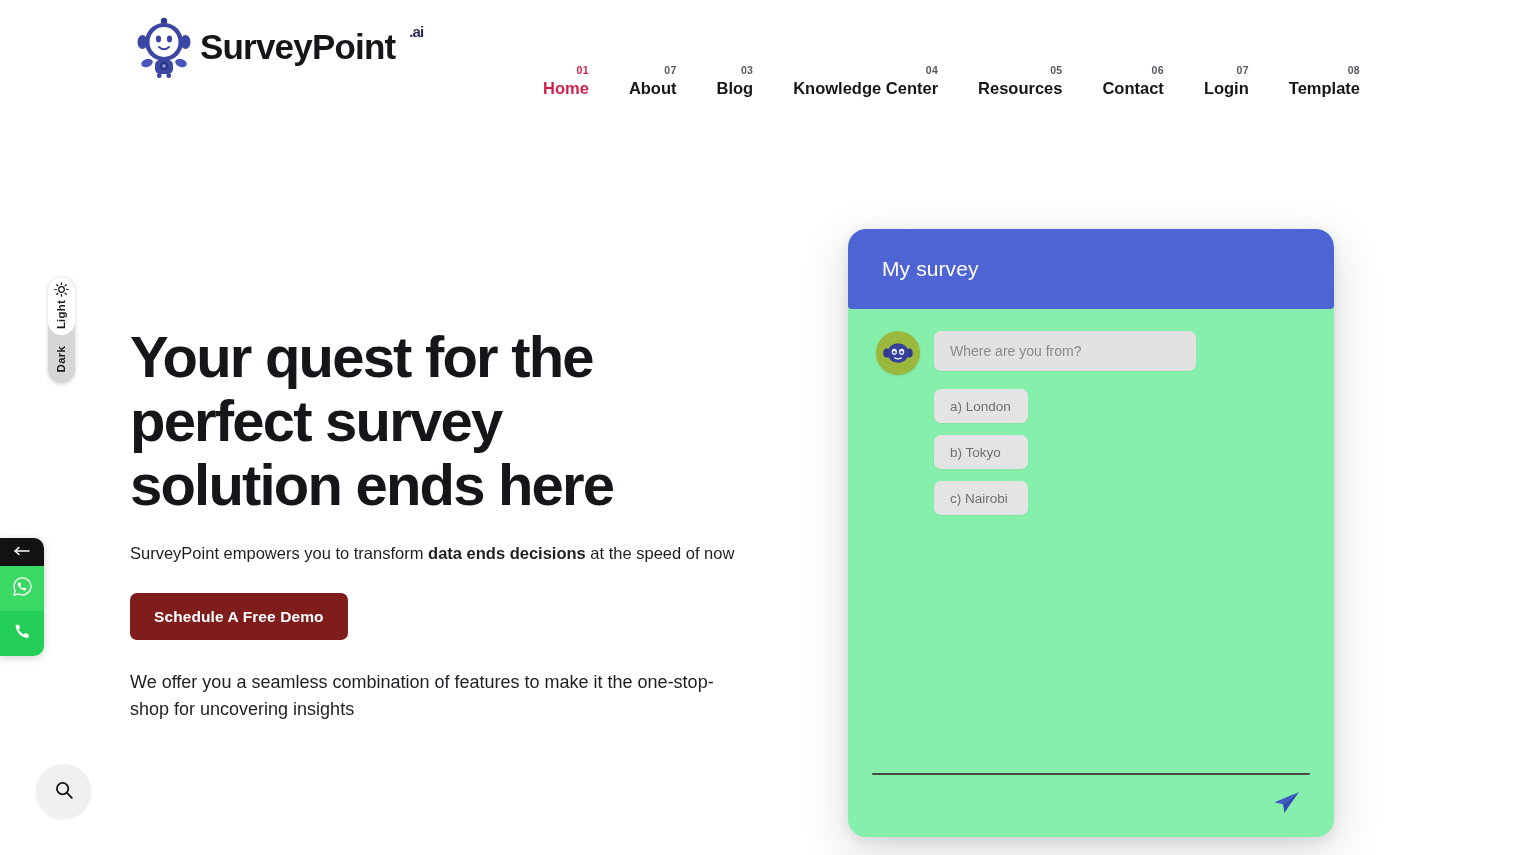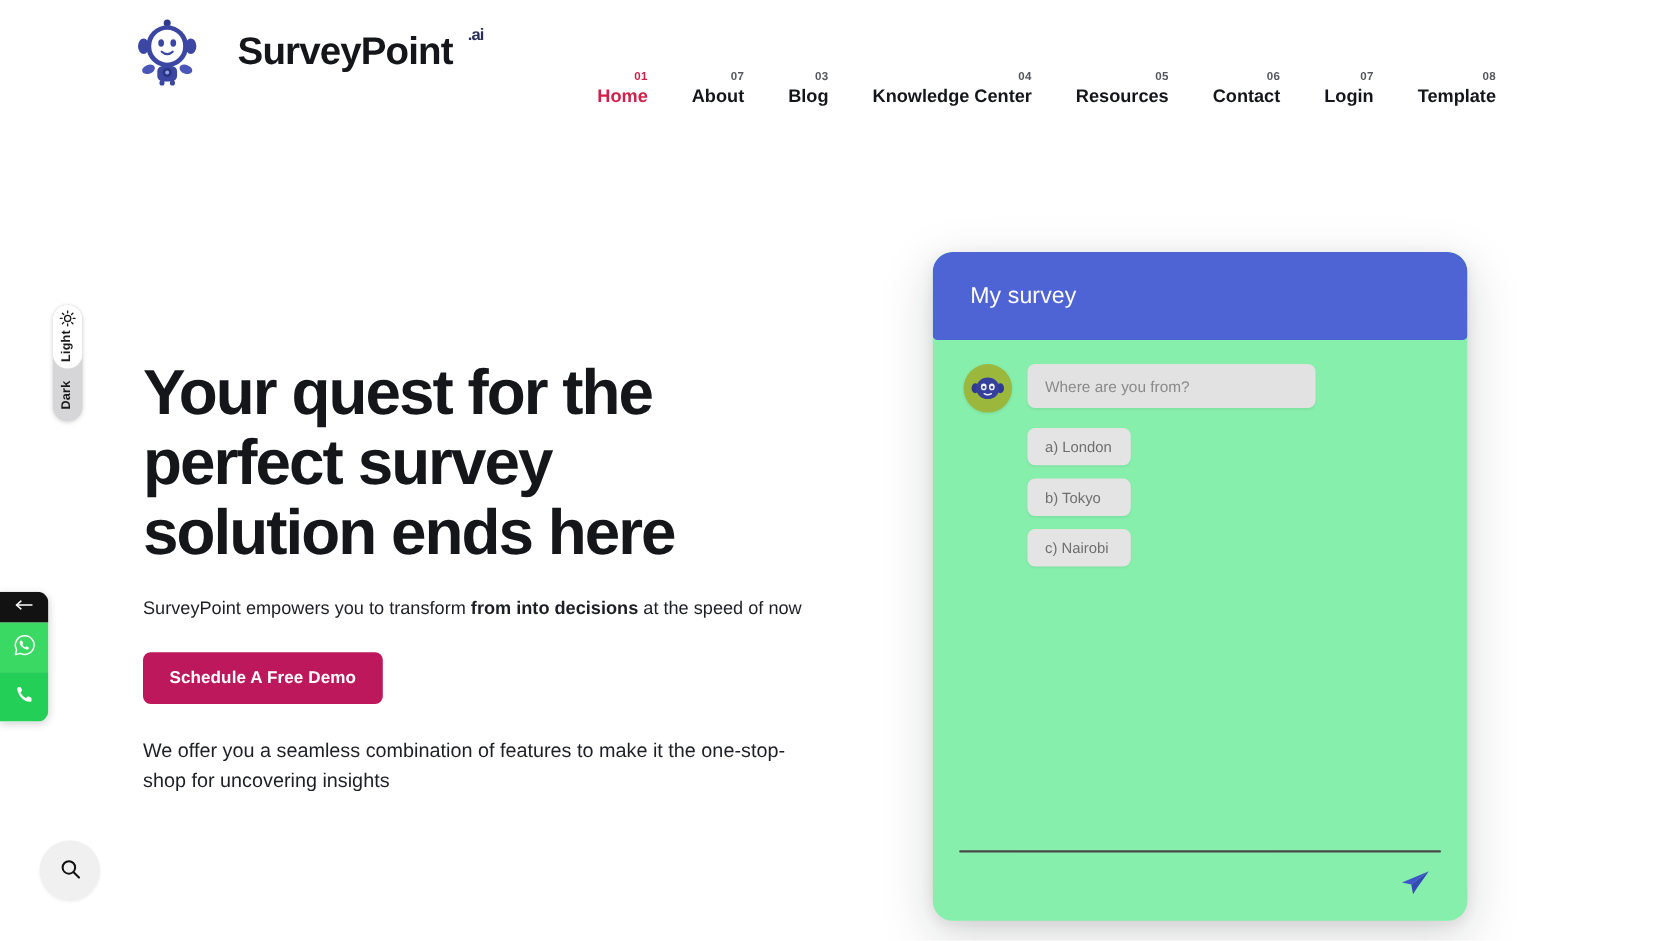--- a/index.html
+++ b/index.html
@@ -22,26 +22,25 @@
     position: absolute;
     top: 0; left: 0;
     width: 1520px;
     height: 96px;
     display: flex;
     align-items: center;
   }
 
   .brand {
     position: absolute;
-    left: 124px;
+    left: 136px;
     top: 16px;
     display: flex;
     align-items: flex-start;
     height: 64px;
-    gap: 28px;
   }
 
   .brand-mark {
     width: 56px;
     height: 62px;
     flex: none;
     margin-right: 8px;
   }
 
   .brand-text {
@@ -179,21 +178,21 @@
     font-size: 16.5px;
     line-height: 24px;
     color: #1d1f24;
     font-weight: 400;
   }
   .hero-sub b { font-weight: 700; }
 
   .cta-button {
     display: inline-block;
     margin-top: 28px;
-    background: #be185d;
+    background: #7f1d1d;
     color: #ffffff;
     border: none;
     border-radius: 7px;
     padding: 0 24px;
     height: 47px;
     line-height: 47px;
     font-size: 15.5px;
     font-weight: 700;
     letter-spacing: 0.1px;
     font-family: "Liberation Sans", sans-serif;
@@ -472,21 +471,21 @@
 </div>
 
 <section class="hero">
   <h1 class="hero-title">
     <span>Your quest for the</span><br>
     <span>perfect survey</span><br>
     <span>solution ends here</span>
   </h1>
 
   <p class="hero-sub">
-    <span>SurveyPoint empowers you to transform </span><b>from into decisions</b><span> at the speed of now</span>
+    <span>SurveyPoint empowers you to transform </span><b>data ends decisions</b><span> at the speed of now</span>
   </p>
 
   <button class="cta-button">Schedule A Free Demo</button>
 
   <p class="hero-note">We offer you a seamless combination of features to make it the one-stop-shop for uncovering insights</p>
 </section>
 
 <section class="survey-card">
 
   <div class="survey-head">

